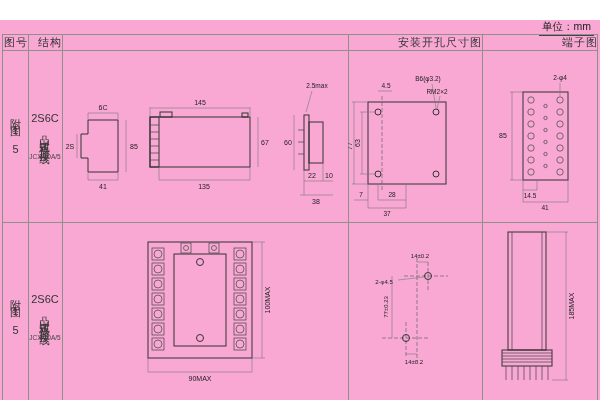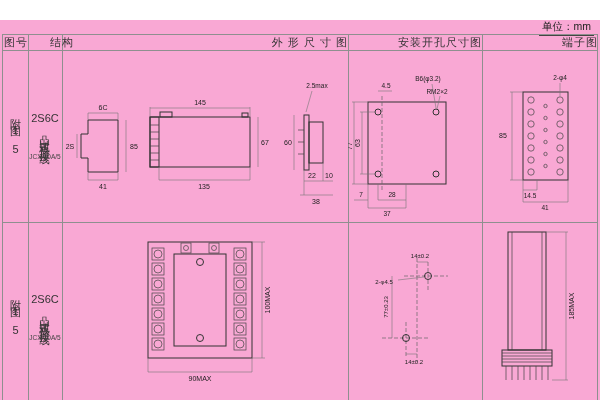--- a/index.html
+++ b/index.html
@@ -38,22 +38,21 @@
   <div class="hl" style="left:2px;top:202px;width:596px"></div>
   <div class="hl" style="left:2px;top:392px;width:596px"></div>
   <div class="vl" style="left:2px;top:14px;height:378px"></div>
   <div class="vl" style="left:28px;top:14px;height:378px"></div>
   <div class="vl" style="left:62px;top:14px;height:378px"></div>
   <div class="vl" style="left:348px;top:14px;height:378px"></div>
   <div class="vl" style="left:482px;top:14px;height:378px"></div>
   <div class="vl" style="left:597px;top:14px;height:378px"></div>
 
   <div class="hcell" style="left:2px;width:26px">图号</div>
-  <div class="hcell" style="left:40px;width:34px">结构</div>
-  <div class="hcell" style="left:62px;width:286px">外 形 尺 寸 图</div>
+  <div class="hcell" style="left:28px;width:34px">结构</div>
   <div class="hcell" style="left:348px;width:134px">安装开孔尺寸图</div>
   <div class="hcell" style="left:482px;width:116px">端子图</div>
 
   <div class="cellflex" style="left:2px;top:30px;width:26px;height:172px">
     <div class="vtext figno">附图15</div>
   </div>
   <div class="cellflex" style="left:28px;top:30px;width:34px;height:172px">
     <div class="model">2S6C</div>
     <div class="vtext desc">凸出式板后接线</div>
     <div class="code">JCX-10A/5</div>

